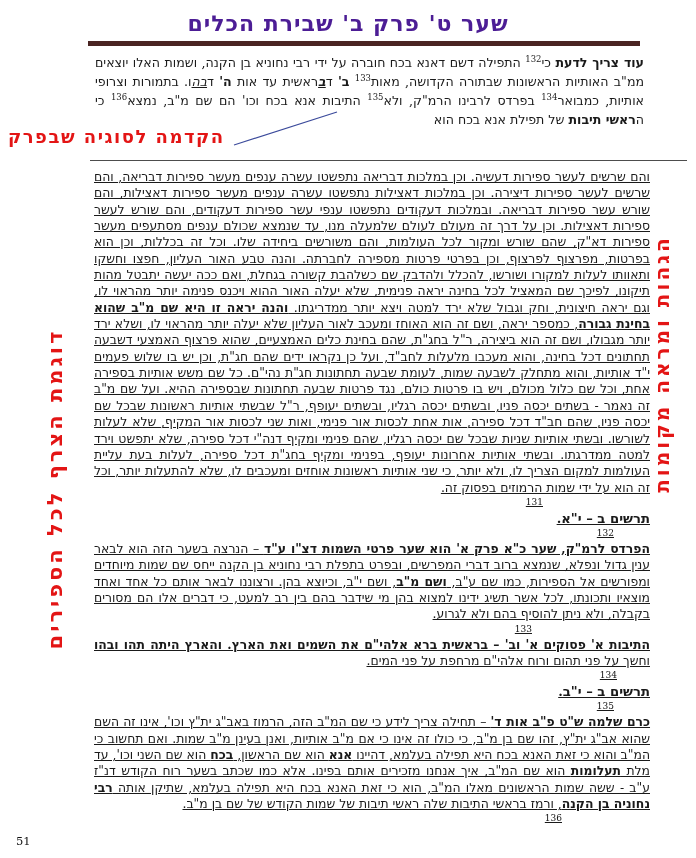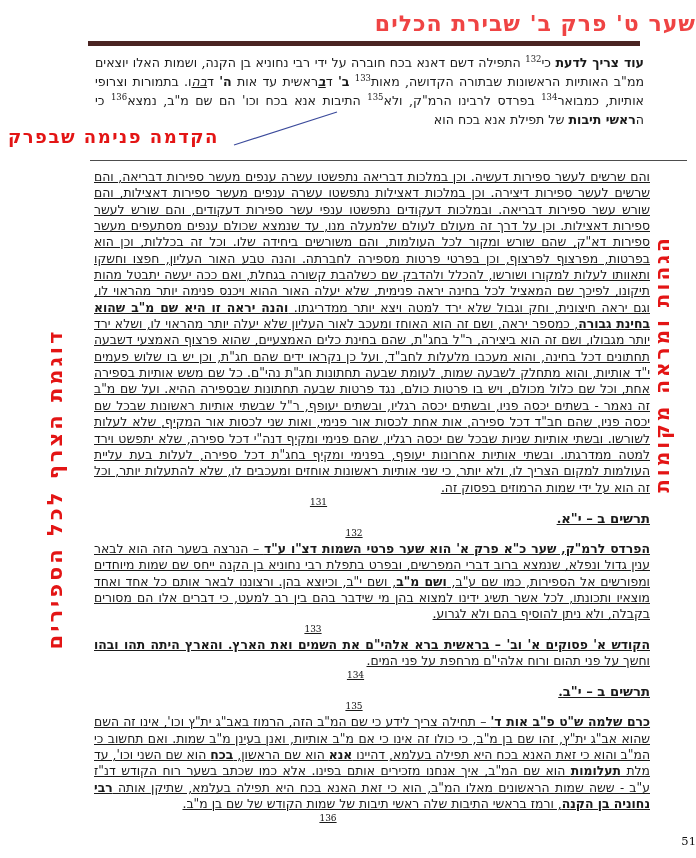--- a/index.html
+++ b/index.html
@@ -1,69 +1,69 @@
 <!DOCTYPE html>
 <html lang="he"><head>
 <meta charset="utf-8">
 <style>
   html,body{margin:0;padding:0;background:#ffffff;}
   .page{position:relative;width:696px;height:858px;background:#ffffff;overflow:hidden;
         font-family:"DejaVu Serif","DejaVu Sans",serif;direction:rtl;color:#1a1a1a;}
-  .title{position:absolute;top:10px;left:0;right:0;text-align:right;
-         color:#ef4444;font-size:22px;font-weight:bold;letter-spacing:1px;}
+  .title{position:absolute;top:10px;left:0;right:0;text-align:center;
+         color:#4c1d95;font-size:22px;font-weight:bold;letter-spacing:1px;}
   .title-rule{position:absolute;top:41px;left:88px;width:552px;height:5px;background:#4a2422;}
   .intro{position:absolute;top:53px;right:52px;width:549px;
          font-size:12.6px;line-height:19px;text-align:justify;}
   .intro sup, .para sup{font-size:8.5px;line-height:0;vertical-align:super;}
   .b{font-weight:bold;}
   .u{text-decoration:underline;font-style:italic;}
   .red-note{position:absolute;top:126px;left:8px;white-space:nowrap;
             color:#e31515;font-weight:bold;font-size:18px;letter-spacing:1.5px;}
   .overlay-svg{position:absolute;left:0;top:0;pointer-events:none;}
   .separator{position:absolute;top:160px;left:90px;width:597px;height:0;
              border-top:1.2px solid #4d4d4d;}
   .body-blocks{position:absolute;top:169px;right:46px;width:556px;
                font-size:12.4px;line-height:16.35px;text-align:justify;text-decoration:underline;}
   .para{margin:0;}
-  .fn{font-size:9px;line-height:11px;margin:1px 0 2px 0;text-align:center;color:#111;}
+  .fn{font-size:9px;line-height:11px;margin:1px 0 2px 0;text-align:right;color:#111;}
   .heading{font-weight:bold;font-size:13.2px;margin:3px 0 0 0;line-height:16px;}
   .vnote{position:absolute;color:#e31515;font-weight:bold;white-space:nowrap;}
   .vnote-right{font-size:20px;left:662px;top:364px;letter-spacing:3px;
                transform:translate(-50%,-50%) rotate(-90deg);}
   .vnote-left{font-size:21px;left:54px;top:489px;letter-spacing:3px;
               transform:translate(-50%,-50%) rotate(-90deg);}
-  .page-number{position:absolute;bottom:10px;left:0;right:0;text-align:right;
+  .page-number{position:absolute;bottom:10px;left:0;right:0;text-align:left;
                font-size:11.5px;color:#111;margin-left:16px;}
 </style>
 </head>
 <body>
 
 <div class="page">
 
   <div class="title">שער ט' פרק ב' שבירת הכלים</div>
   <div class="title-rule"></div>
 
   <div class="intro"><span class="b">עוד צריך לדעת</span><span> כי</span><sup>132</sup><span> התפילה דשם דאנא בכח חוברה על ידי רבי נחוניא בן הקנה, ושמות האלו יוצאים ממ"ב האותיות הראשונות שבתורה הקדושה, מאות</span><sup>133</sup><span> </span><span class="b">ב'</span><span> ד</span><span class="b u">ב</span><span>ראשית עד אות </span><span class="b">ה'</span><span> ד</span><span class="u">בה</span><span>ו. בתמורות וצרופי אותיות, כמבואר</span><sup>134</sup><span> בפרדס לרבינו הרמ"ק, ולא</span><sup>135</sup><span> התיבות אנא בכח וכו' הם שם מ"ב, נמצא</span><sup>136</sup><span> כי ה</span><span class="b">ראשי תיבות</span><span> של תפילת אנא בכח הוא</span></div>
 
-  <div class="red-note">הקדמה פנימה שבפרק</div>
+  <div class="red-note">הקדמה לסוגיה שבפרק</div>
 
   <svg class="overlay-svg" width="696" height="858">
     <line x1="234" y1="145" x2="337" y2="112" stroke="#3b4a9b" stroke-width="1.1"></line>
   </svg>
 
   <div class="separator"></div>
 
   <div class="body-blocks">
       <p class="para"><span>והם שרשים לעשר ספירות דעשיה. וכן במלכות דבריאה נתפשטו עשרה ענפים מעשר ספירות דבריאה, והם שרשים לעשר ספירות דיצירה. וכן במלכות דאצילות נתפשטו עשרה ענפים מעשר ספירות דאצילות, והם שורש עשר ספירות דבריאה. ובמלכות דעקודים נתפשטו ענפי עשר ספירות דעקודים, והם שורש לעשר ספירות דאצילות. וכן על דרך זה מעולם לעולם שלמעלה מנו, עד שנמצא שכולם ענפים מסתעפים מעשר ספירות דא"ק, שהם שורש ומקור לכל העולמות, והם משורשים ביחידה שלו. וכל זה בכללות, וכן הוא בפרטות, מפרצוף לפרצוף, וכן בפרטי פרטות מספירה לחברתה. והנה טבע האור העליון, חפצו וחשקו ותאוותו לעלות למקורו ושורשו, להכלל ולהדבק שם כשלהבת קשורה בגחלת, ואם ככה יעשה יתבטל מהות תיקונו, לפיכך שם המאציל לכל בחינה יראה פנימית, שלא יעלה האור ההוא ויכנס פנימה יותר מהראוי לו, וגם יראה חיצונית, וחק וגבול שלא ירד למטה ויצא יותר ממדריגתו. </span><span class="b">והנה יראה זו היא שם מ"ב שהוא בחינת גבורה</span><span>, כמספר יראה, ושם זה הוא האוחז ומעכב לאור העליון שלא יעלה יותר מהראוי לו, ושלא ירד יותר מגבולו, ושם זה הוא ביצירה, ר"ל בחג"ת, שהם בחינת כלים האמצעיים, שהוא פרצוף האמצעי דשבעה תחתונים דכל בחינה, והוא מעכבו מלעלות לחב"ד, ועל כן נקראו ידים שהם חג"ת, וכן יש בו שלוש פעמים י"ד אותיות, והוא מתחלק לשבעה שמות, לעומת שבעה תחתונות חג"ת נהי"ם. כל שם משש אותיות בספירה אחת, וכל שם כלול מכולם, ויש בו פרטות כולם, נגד פרטות שבעה תחתונות שבספירה ההיא. ועל שם מ"ב זה נאמר - בשתים יכסה פניו, ובשתים יכסה רגליו, ובשתים יעופף, ר"ל שבשתי אותיות ראשונות שבכל שם יכסה פניו, שהם חב"ד דכל ספירה, אות אחת לכסות אור פנימי, ואות שני לכסות אור המקיף, שלא לעלות לשורשו. ובשתי אותיות שניות שבכל שם יכסה רגליו, שהם פנימי ומקיף דנה"י דכל ספירה, שלא יתפשט וירד למטה ממדרגתו. ובשתי אותיות אחרונות יעופף, בפנימי ומקיף בחג"ת דכל ספירה, לעלות בעת עליית העולמות למקום הצריך לו, ולא יותר, כי שני אותיות ראשונות אוחזים ומעכבים לו, שלא להתעלות יותר, וכל זה הוא על ידי שמות הרמוזים בפסוק זה.</span></p>
       <div class="fn" style="padding-right: 107px;">131</div>
       <div class="heading">תרשים ב – י"א.</div>
       <div class="fn" style="padding-right: 36px;">132</div>
       <p class="para"><span class="b">הפרדס לרמ"ק, שער כ"א פרק א' הוא שער פרטי השמות דצ"ו ע"ד</span><span> – הנרצה בשער הזה הוא לבאר ענין גדול ונפלא, שנמצא ברוב דברי המפרשים, ובפרט בתפלת רבי נחוניא בן הקנה ייחס שם שמות מיוחדים ומפורשים אל הספירות, כמו שם ע"ב, </span><span class="b">ושם מ"ב</span><span>, ושם י"ב, וכיוצא בהן. ורצוננו לבאר אותם כל אחד ואחד מוצאיו ותכונתו, לכל אשר תשיג ידינו למצוא בהן מי שידבר בהם בין רב למעט, כי דברים אלו הם מסורים בקבלה, ולא ניתן להוסיף בהם ולא לגרוע.</span></p>
       <div class="fn" style="padding-right: 118px;">133</div>
-      <p class="para"><span class="b">הקודש א' פסוקים א' וב' – בראשית ברא אלהי"ם את השמים ואת הארץ. והארץ היתה תהו ובהו</span><span> וחשך על פני תהום ורוח אלהי"ם מרחפת על פני המים.</span></p>
+      <p class="para"><span class="b">התיבות א' פסוקים א' וב' – בראשית ברא אלהי"ם את השמים ואת הארץ. והארץ היתה תהו ובהו</span><span> וחשך על פני תהום ורוח אלהי"ם מרחפת על פני המים.</span></p>
       <div class="fn" style="padding-right: 33px;">134</div>
       <div class="heading">תרשים ב – י"ב.</div>
       <div class="fn" style="padding-right: 36px;">135</div>
       <p class="para"><span class="b">כרם שלמה ש"ט פ"ב אות ד'</span><span> – תחילה צריך לידע כי שם המ"ב הזה, הרמוז באב"ג ית"ץ וכו', אינו זה השם שהוא אב"ג ית"ץ, זהו שם בן מ"ב, כי כולו זה אינו כי אם מ"ב אותיות, ואנן בעינן מ"ב שמות. ואם תחשוב כי המ"ב והוא כי זאת האנא בכח היא תפילה בעלמא, דהיינו </span><span class="b">אנא</span><span> הוא שם הראשון, </span><span class="b">בכח</span><span> הוא שם השני וכו', עד מלת </span><span class="b">תעלומות</span><span> הוא שם המ"ב, איך אנחנו מזכירים אותם בפינו. אלא כמו שכתב בשער רוח הקודש דנ"ז ע"ב - ששה שמות הראשונים מאלו המ"ב, הוא כי זאת האנא בכח היא תפילה בעלמא, שתיקן אותה </span><span class="b">רבי נחוניה בן הקנה</span><span>, ורמז בראשי התיבות שלה ראשי תיבות של שמות הקודש של שם בן מ"ב.</span></p>
       <div class="fn" style="padding-right: 88px;">136</div>
     </div>
 
   <div class="vnote vnote-right">הגהות ומראה מקומות</div>
   <div class="vnote vnote-left">דוגמת הצרף לכל הספירים</div>
 

